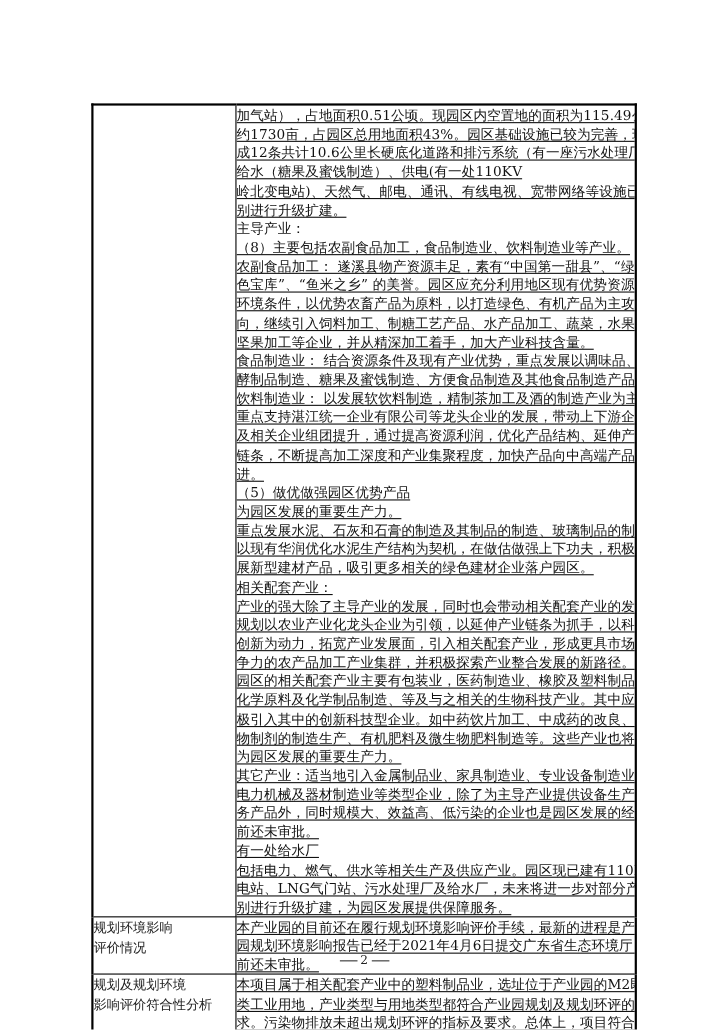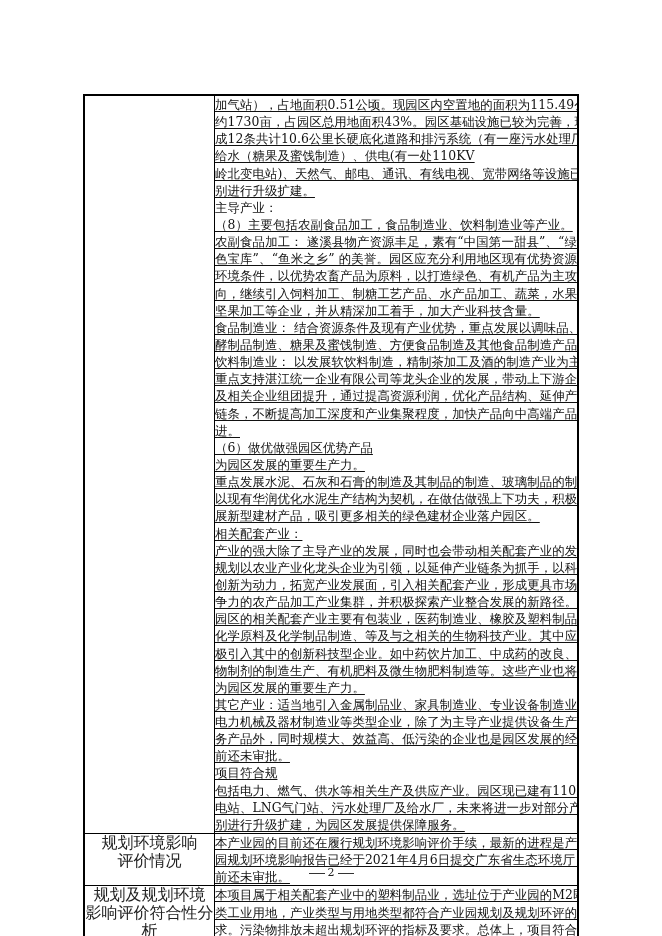--- a/index.html
+++ b/index.html
@@ -6,22 +6,22 @@
   body { width:662px; height:936px; position:relative; overflow:hidden;
          font-family:"DejaVu Serif","Liberation Serif",serif; color:#111; }
   .page { position:absolute; left:0; top:0; width:662px; height:936px; }
   table.doc { position:absolute; left:83px; top:94px; width:496px;
               border-collapse:collapse; table-layout:fixed; }
   table.doc td { border:1px solid #000; vertical-align:top; padding:0; }
   table.doc tr:last-child td { border-bottom:2px solid #000; }
   table.doc td:first-child { border-left:2px solid #000; }
   table.doc td:last-child { border-right:2px solid #000; }
   table.doc tr:first-child td { border-top:2px solid #000; }
-  td.label { width:129px; text-align:center; vertical-align:middle;
-             font-size:16px; line-height:18px; color:#222; }
+  td.label { width:129px; text-align:left; vertical-align:middle;
+             font-size:12px; line-height:18px; color:#222; }
   td.content { padding:0 3px 0 3px; }
   .line { display:block; font-size:12.4px; line-height:17.15px; height:17.15px;
           white-space:nowrap; overflow:hidden; letter-spacing:0.1px; }
   .u { text-decoration:underline; text-decoration-thickness:1px; text-underline-offset:2px; }
   .justify { text-align:justify; text-align-last:justify; }
   .footer { position:absolute; left:0; width:662px; top:866px; text-align:center;
             font-size:11px; color:#222; }
   .footer .dash { display:inline-block; width:16px; border-top:1px solid #333;
                   vertical-align:middle; margin:0 3px; }
 </style>
@@ -47,40 +47,40 @@
             <span class="line u justify">环境条件，以优势农畜产品为原料，以打造绿色、有机产品为主攻方</span>
             <span class="line u justify">向，继续引入饲料加工、制糖工艺产品、水产品加工、蔬菜，水果各</span>
             <span class="line u">坚果加工等企业，并从精深加工着手，加大产业科技含量。</span>
             <span class="line u justify">食品制造业： 结合资源条件及现有产业优势，重点发展以调味品、发</span>
             <span class="line u justify">酵制品制造、糖果及蜜饯制造、方便食品制造及其他食品制造产品。</span>
             <span class="line u justify">饮料制造业： 以发展软饮料制造，精制茶加工及酒的制造产业为主，</span>
             <span class="line u justify">重点支持湛江统一企业有限公司等龙头企业的发展，带动上下游企业</span>
             <span class="line u justify">及相关企业组团提升，通过提高资源利润，优化产品结构、延伸产业</span>
             <span class="line u justify">链条，不断提高加工深度和产业集聚程度，加快产品向中高端产品迈</span>
             <span class="line u">进。</span>
-            <span class="line u">（6）做优做强园区优势产品</span>
+            <span class="line u">（5）做优做强园区优势产品</span>
             <span class="line u">为园区发展的重要生产力。</span>
             <span class="line u justify">重点发展水泥、石灰和石膏的制造及其制品的制造、玻璃制品的制造。</span>
             <span class="line u justify">以现有华润优化水泥生产结构为契机，在做估做强上下功夫，积极发</span>
             <span class="line u">展新型建材产品，吸引更多相关的绿色建材企业落户园区。</span>
             <span class="line u">相关配套产业：</span>
             <span class="line u justify">产业的强大除了主导产业的发展，同时也会带动相关配套产业的发展，</span>
             <span class="line u justify">规划以农业产业化龙头企业为引领，以延伸产业链条为抓手，以科技</span>
             <span class="line u justify">创新为动力，拓宽产业发展面，引入相关配套产业，形成更具市场竞</span>
             <span class="line u">争力的农产品加工产业集群，并积极探索产业整合发展的新路径。</span>
             <span class="line u justify">园区的相关配套产业主要有包装业，医药制造业、橡胶及塑料制品、</span>
             <span class="line u justify">化学原料及化学制品制造、等及与之相关的生物科技产业。其中应积</span>
             <span class="line u justify">极引入其中的创新科技型企业。如中药饮片加工、中成药的改良、生</span>
             <span class="line u justify">物制剂的制造生产、有机肥料及微生物肥料制造等。这些产业也将成</span>
             <span class="line u">为园区发展的重要生产力。</span>
             <span class="line u justify">其它产业：适当地引入金属制品业、家具制造业、专业设备制造业及</span>
             <span class="line u justify">电力机械及器材制造业等类型企业，除了为主导产业提供设备生产服</span>
             <span class="line u justify">务产品外，同时规模大、效益高、低污染的企业也是园区发展的经济</span>
             <span class="line u">前还未审批。</span>
-            <span class="line u">项目符合规</span>
+            <span class="line u">有一处给水厂</span>
             <span class="line u justify">包括电力、燃气、供水等相关生产及供应产业。园区现已建有110KV变</span>
             <span class="line u justify">电站、LNG气门站、污水处理厂及给水厂，未来将进一步对部分产业类</span>
             <span class="line u">别进行升级扩建，为园区发展提供保障服务。</span>
           </td>
         </tr>
         <tr>
           <td class="label">
             <div>规划环境影响</div>
             <div>评价情况</div>
           </td>

